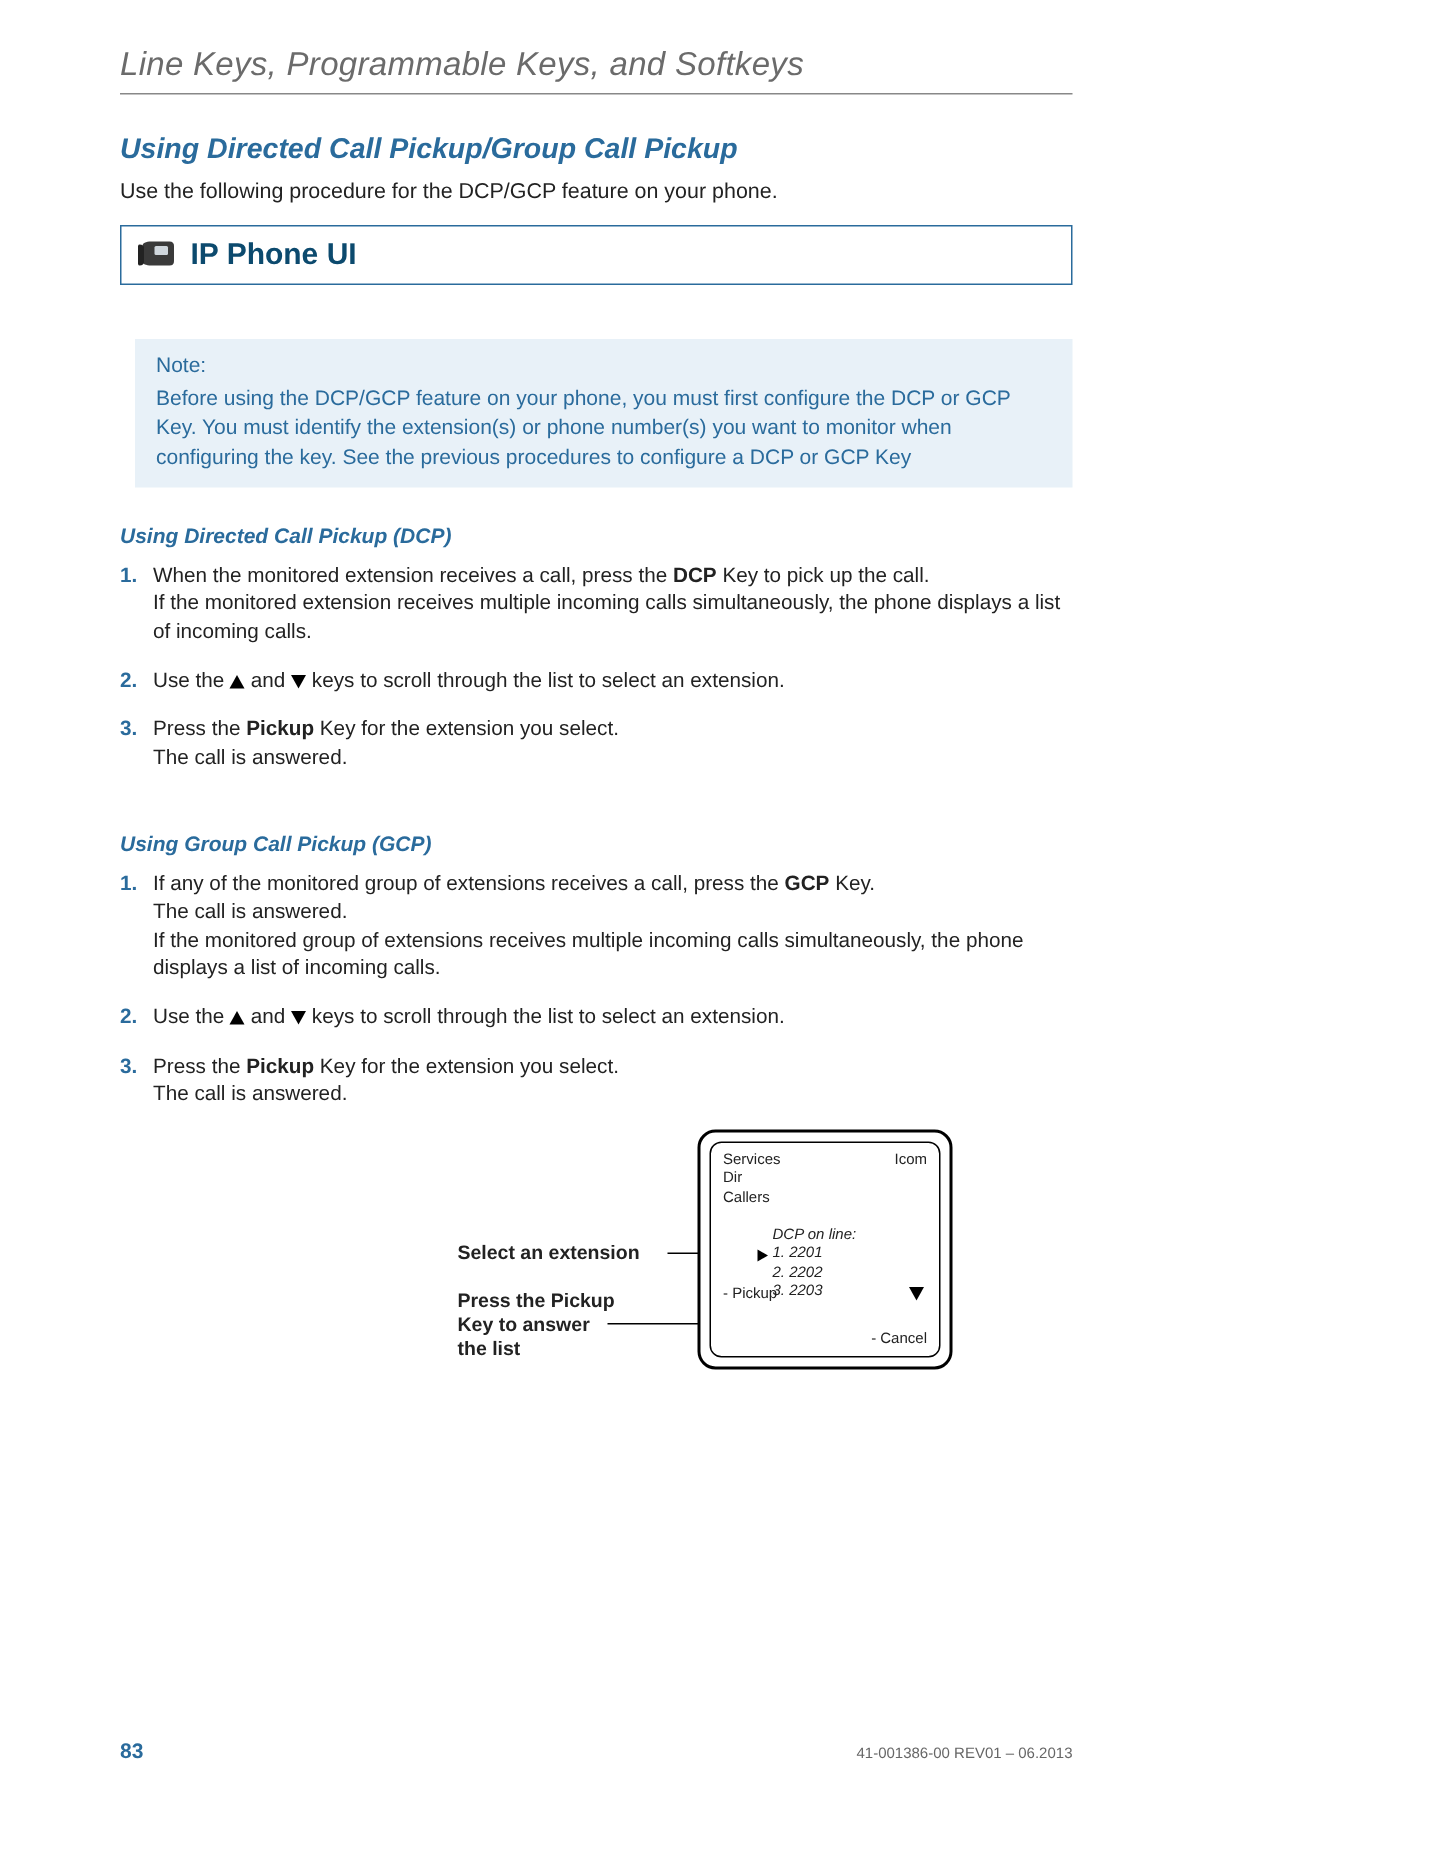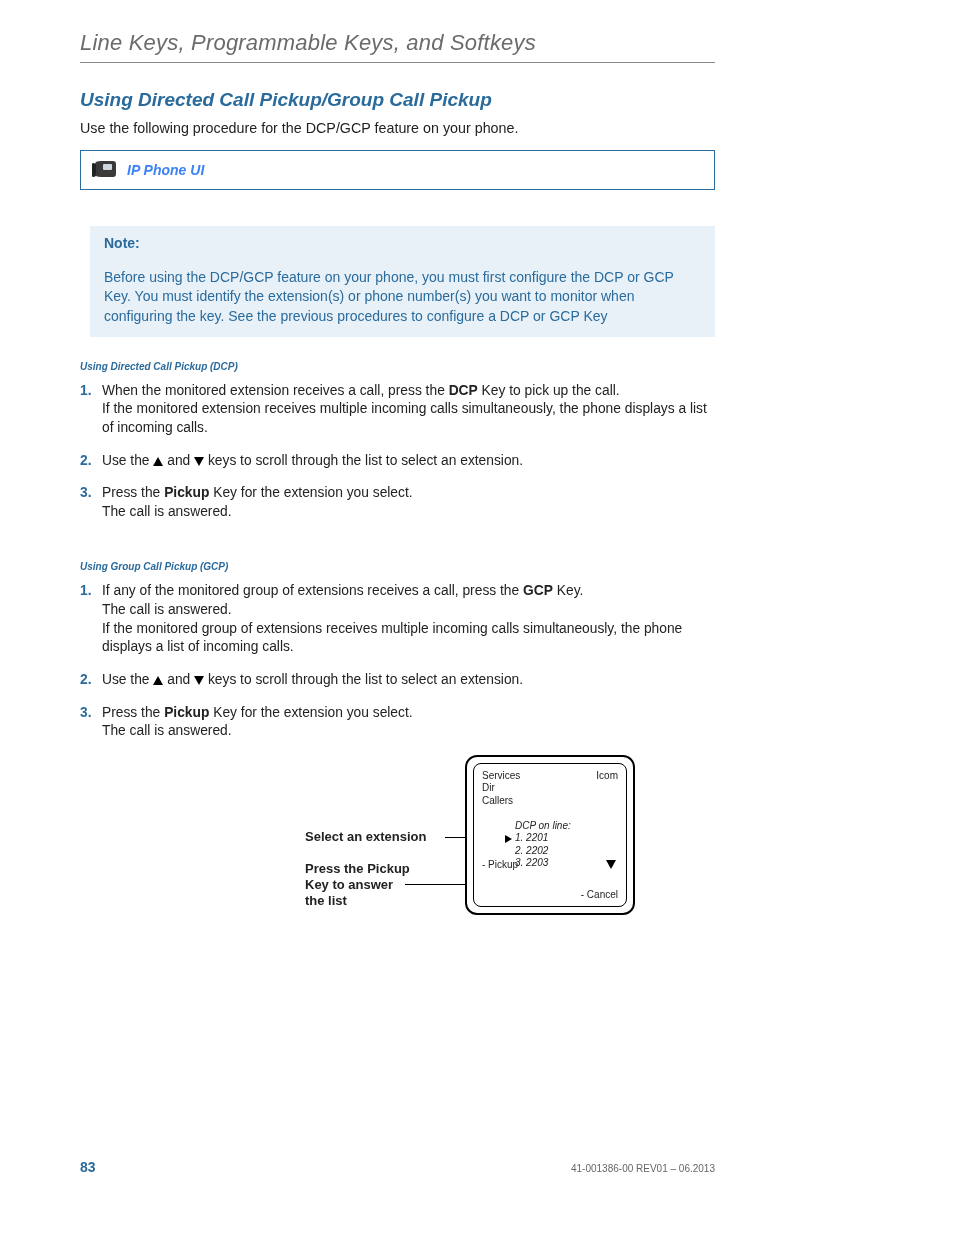--- a/index.html
+++ b/index.html
@@ -50,43 +50,42 @@
     margin-bottom: 36px;
   }
   .phone-icon {
     width: 26px;
     height: 22px;
     margin-right: 10px;
     display: inline-block;
     vertical-align: middle;
   }
   .ui-box-label {
-    color: #3b82f6;
-    font-weight: 700;
-    font-style: italic;
-    font-size: 14px;
+    color: #0c4a6e;
+    font-weight: 700;
+    font-size: 20px;
   }
   .note-box {
     background: #e8f1f8;
     color: #2a6b9c;
     padding: 8px 14px 10px 14px;
     margin: 0 0 24px 10px;
     font-size: 14px;
     line-height: 1.4;
   }
   .note-box .note-title {
-    font-weight: 700;
+    font-weight: 400;
     display: block;
-    margin-bottom: 14px;
+    margin-bottom: 2px;
   }
   .h4 {
     color: #2a6b9c;
     font-weight: 700;
     font-style: italic;
-    font-size: 10px;
+    font-size: 14px;
     margin: 0 0 10px 0;
   }
   ol.steps {
     list-style: none;
     padding: 0;
     margin: 0 0 40px 0;
     counter-reset: step;
   }
   ol.steps > li {
     counter-increment: step;

